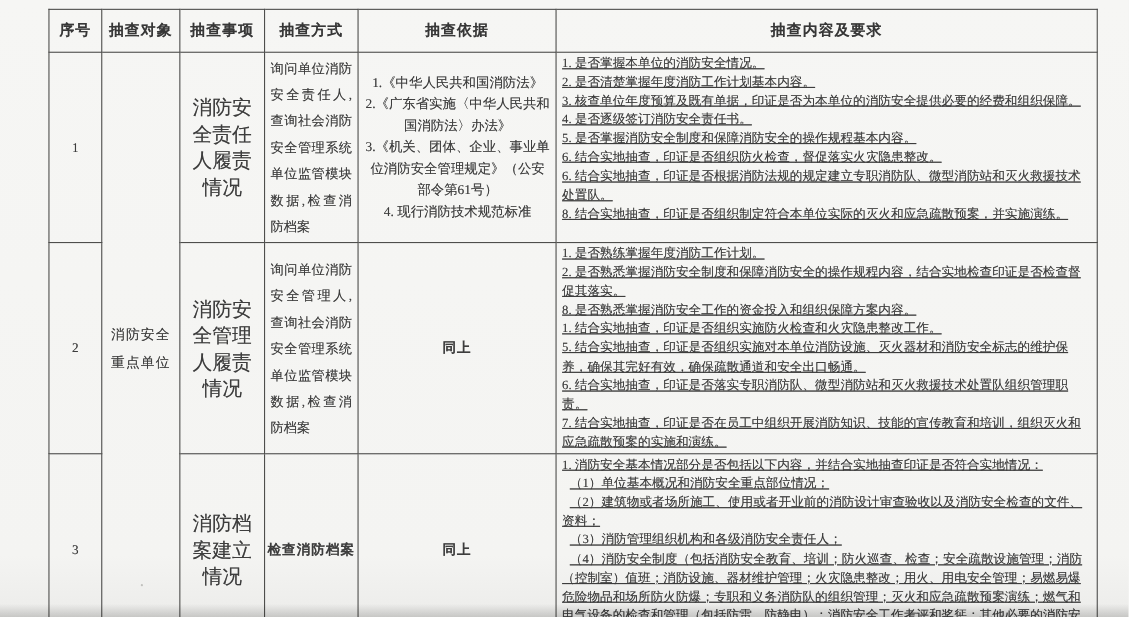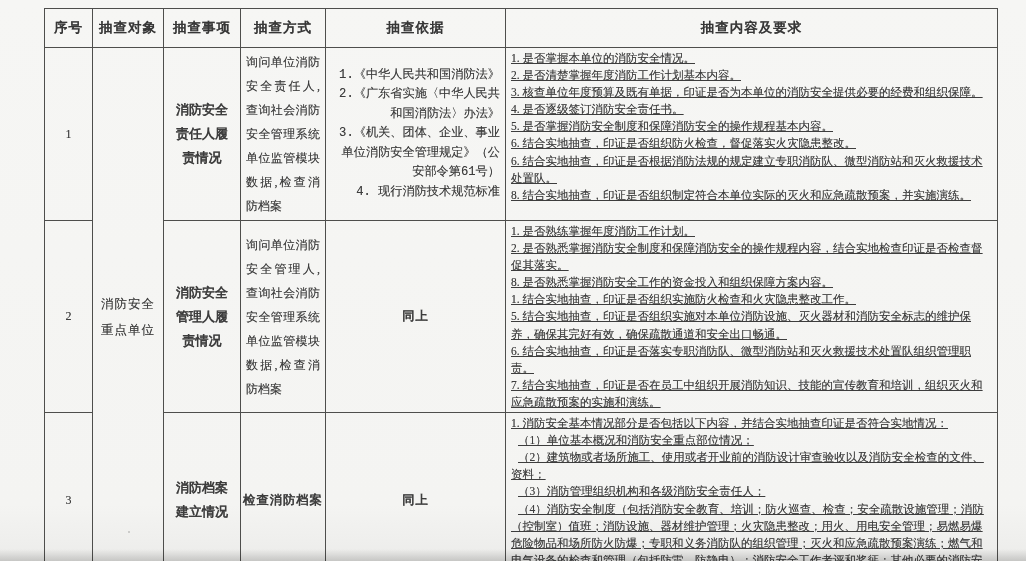--- a/index.html
+++ b/index.html
@@ -22,24 +22,24 @@
     border:1px solid #4e4e4c;
     overflow:hidden;
     text-shadow:0 0 .5px rgba(70,70,70,.55);
   }
   table.doc th{
     font-size:13.5px;font-weight:bold;text-align:center;vertical-align:middle;
     height:36px;letter-spacing:1px;color:#373737;
   }
   .c-no{text-align:center;vertical-align:middle;font-size:12px;}
   .c-target{text-align:center;vertical-align:middle;font-size:12.5px;line-height:26px;letter-spacing:1px;padding:0 8px;}
-  .c-item{text-align:center;vertical-align:middle;font-size:13px;line-height:24px;padding:0 6px;font-weight:bold;}
+  .c-item{text-align:center;vertical-align:middle;font-size:18px;line-height:24px;padding:0 6px;}
   .c-method{vertical-align:middle;font-size:12px;line-height:24px;padding:2px 5px;text-align:justify;}
   .c-center{text-align:center;vertical-align:middle;font-size:12.3px;letter-spacing:1px;font-weight:bold;}
-  .c-basis{vertical-align:middle;font-size:12.2px;line-height:19.5px;padding:2px 5px 2px 6px;text-align:right;font-family:Liberation Mono, monospace;}
+  .c-basis{vertical-align:middle;font-size:12.2px;line-height:19.5px;padding:2px 5px 2px 6px;text-align:center;}
   .c-basis .line{margin:0;}
   .c-content{vertical-align:top;font-size:11.5px;line-height:17.1px;padding:2px 4px 1px 5px;text-align:left;}
   .c-content .line{margin:0;text-decoration:underline;}
   .c-content .line.sub{text-indent:7px;}
 </style>
 </head>
 <body>
 
 <div class="page">
   <span class="speck" style="left:128px;top:531px;"></span>

